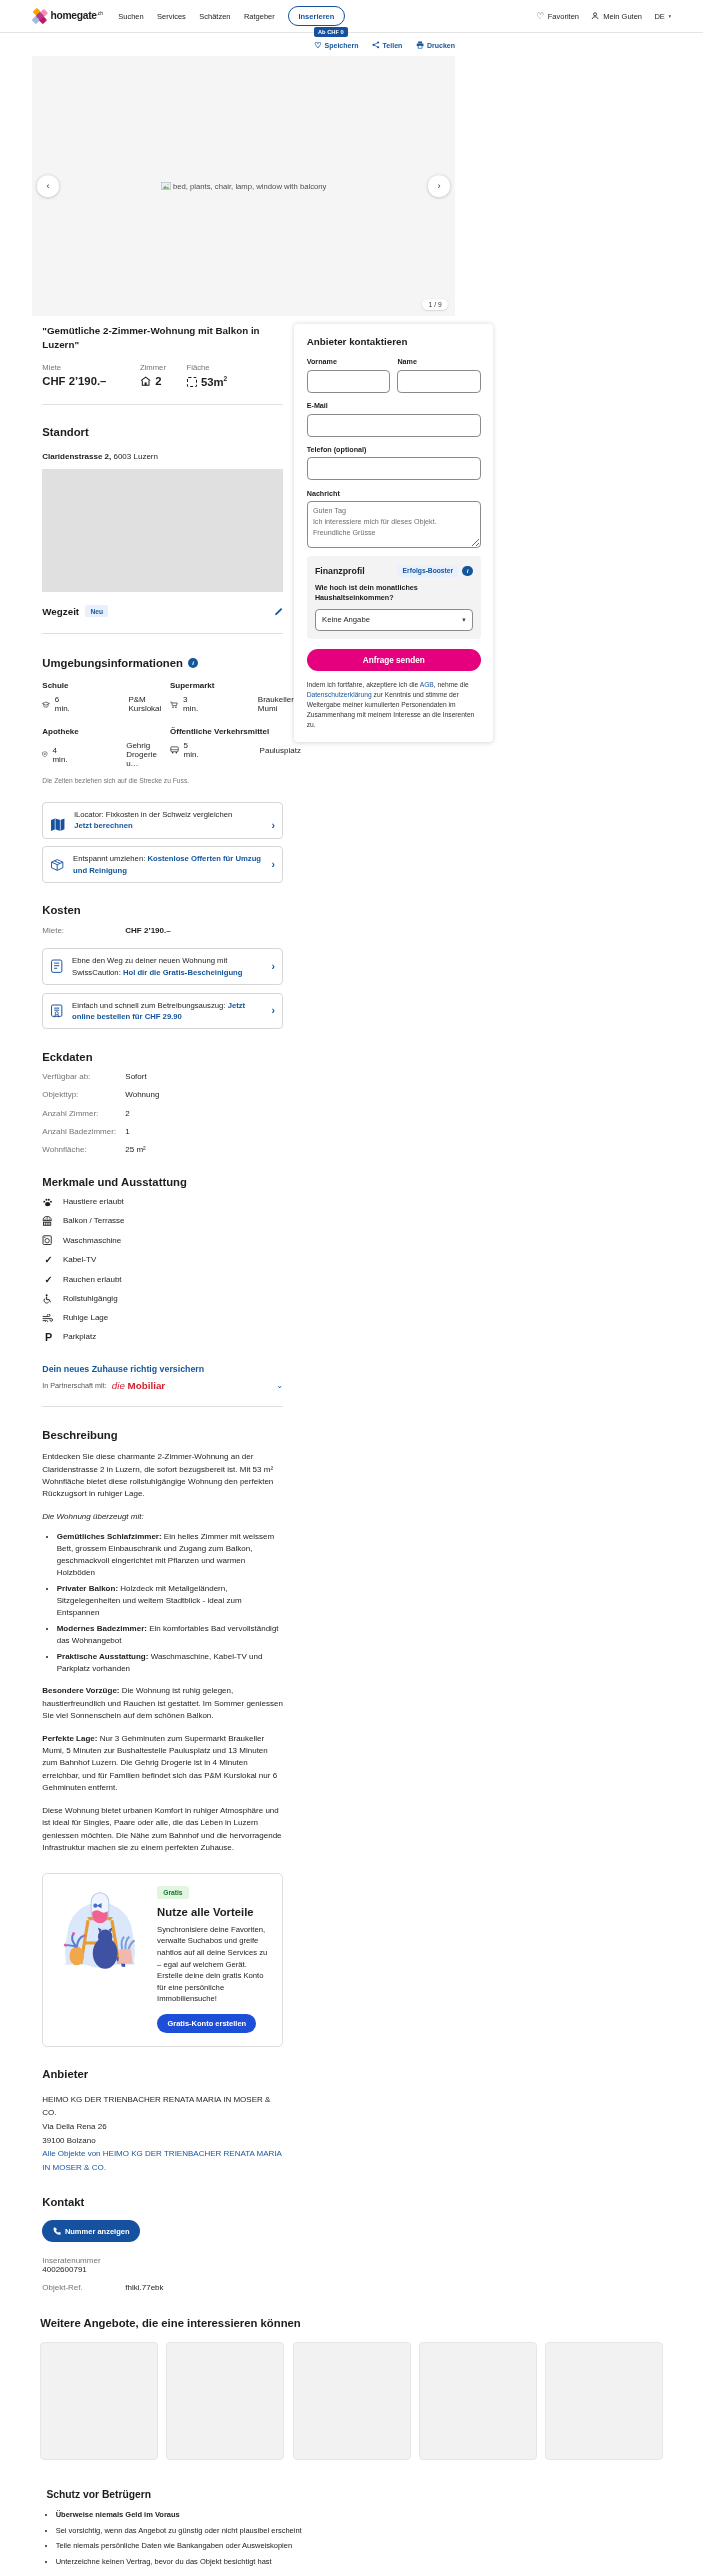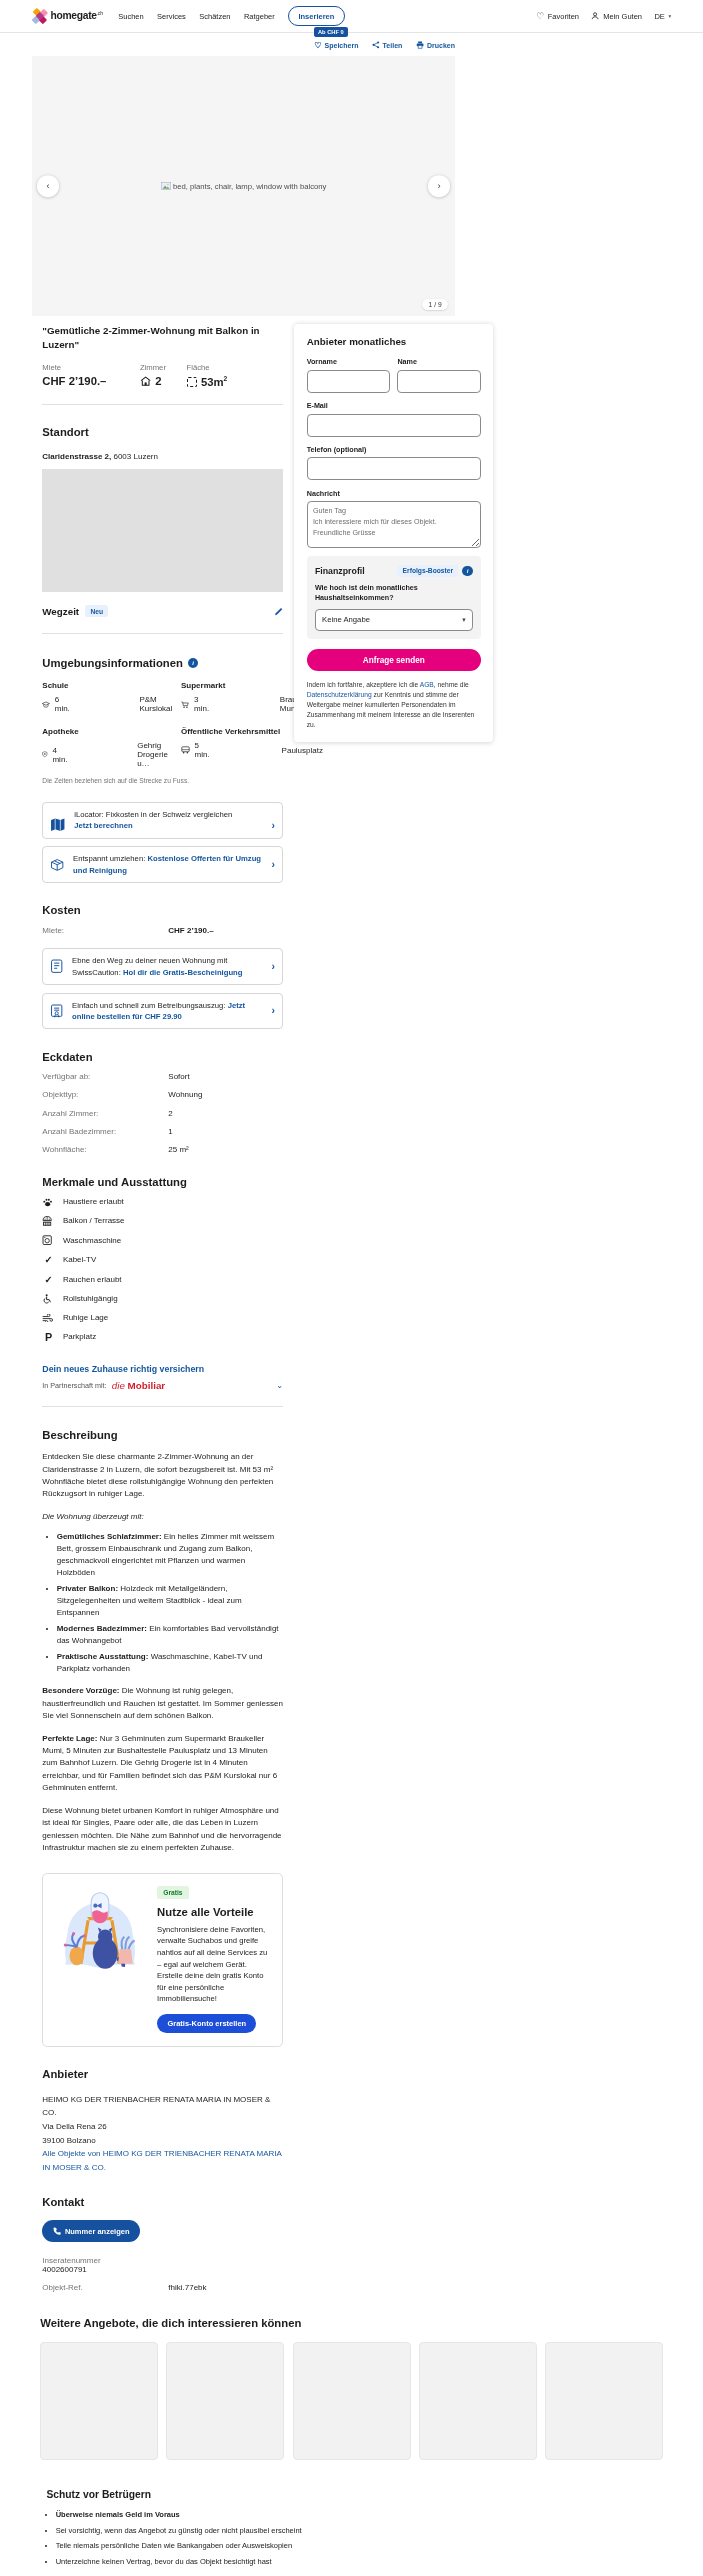--- a/index.html
+++ b/index.html
@@ -54,28 +54,28 @@
   .wegzeit { display:flex; align-items:center; margin-top:13.4px; }
   .wegzeit h3 { font-size:9.8px; font-weight:bold; }
   .badge-blue { background:#e7f0fc; color:#14569e; font-weight:bold; font-size:6.7px; padding:2.6px 5.2px; border-radius:2.6px; margin-left:6.2px; }
   .pencil { margin-left:auto; cursor:pointer; }
   .sec-inline { display:flex; align-items:center; gap:5.2px; margin-top:23px; }
   .sec-inline h2 { font-size:11.3px; font-weight:bold; }
   .info-i { width:10.3px; height:10.3px; border-radius:50%; background:#14569e; color:#fff; font-size:6.2px; font-weight:bold; display:inline-flex; align-items:center; justify-content:center; font-style:italic; cursor:pointer; }
   .env-grid { display:grid; grid-template-columns:1fr 1fr; gap:13.4px 5.2px; margin-top:12.4px; }
   .env-cat { font-weight:bold; font-size:8px; margin-bottom:5.2px; }
   .env-row { display:flex; align-items:center; gap:4.6px; font-size:8px; }
-  .env-row .place { margin-left:17px;padding-left:48px; }
+  .env-row .place { margin-left:6px;padding-left:48px; }
   .env-note { color:#757575; font-size:6.7px; margin-top:9.3px; }
   .banner { border:0.5px solid #d6d6d6; border-radius:4.1px; display:flex; align-items:center; gap:8.2px; padding:6.2px 7.2px; margin-top:7.7px; cursor:pointer; }
   .banner .btxt { font-size:7.7px; line-height:1.45; flex:1; }
   .banner .btxt a { color:#14569e; font-weight:bold; }
   .banner .chev { color:#14569e; font-size:10.3px; font-weight:bold; }
   .kv-row { display:flex; margin-top:9.3px; font-size:8px; }
-  .kv-row .k { width:126px; color:#757575; }
+  .kv-row .k { width:83px; color:#757575; }
   .kv-row .v { font-weight:normal; }
   .kv-row .v.bold { font-weight:bold; }
   .feat { display:flex; align-items:center; gap:8.2px; margin-top:8.8px; font-size:8px; }
   .feat .fic { width:12.4px; text-align:center; }
   .mob-link { color:#14569e; font-weight:bold; font-size:8.8px; margin-top:20.6px; display:block; }
   .mob-row { display:flex; align-items:center; margin-top:6.2px; }
   .mob-partner { color:#555; font-size:7.2px; }
   .mobiliar { color:#d01f2e; font-size:9.8px; margin-left:5.2px; font-weight:bold; }
   .mobiliar .die { font-style:italic; font-weight:normal; }
   .mob-chev { margin-left:auto; color:#14569e; font-size:8.2px; cursor:pointer; }
@@ -524,21 +524,21 @@
         <div class="v">4002600791</div>
       </div>
     <div class="kv-row">
         <div class="k">Objekt-Ref.</div>
         <div class="v">fhiki.77ebk</div>
       </div>
   </div>
 
   <div class="rcol">
     <div class="ccard">
-      <h3>Anbieter monatliches</h3>
+      <h3>Anbieter kontaktieren</h3>
       <div class="frow2">
         <div class="fgroup">
           <label>Vorname</label>
           <input type="text" style="">
         </div>
         <div class="fgroup">
           <label>Name</label>
           <input type="text" style="">
         </div>
       </div>
@@ -568,21 +568,21 @@
           <span class="sel-chev">▾</span>
         </div>
       </div>
       <button class="btn-pink">Anfrage senden</button>
       <div class="legal"><span>Indem ich fortfahre, akzeptiere ich die </span><a href="#">AGB</a><span>, nehme die </span><a href="#">Datenschutzerklärung</a><span> zur Kenntnis und stimme der Weitergabe meiner kumulierten Personendaten im Zusammenhang mit meinem Interesse an die Inserenten zu.</span></div>
     </div>
   </div>
 </div>
 
 <div class="wide">
-  <h2>Weitere Angebote, die dich interessieren können</h2>
+  <h2>Weitere Angebote, die eine interessieren können</h2>
   <div class="offer-row">
     <div class="offer-card"></div>
     <div class="offer-card"></div>
     <div class="offer-card"></div>
     <div class="offer-card"></div>
     <div class="offer-card"></div>
   </div>
 </div>
 
 <div class="schutz">

